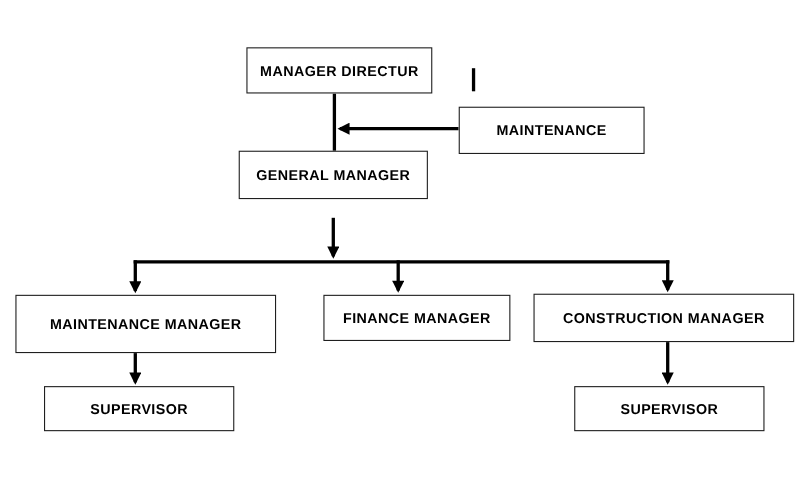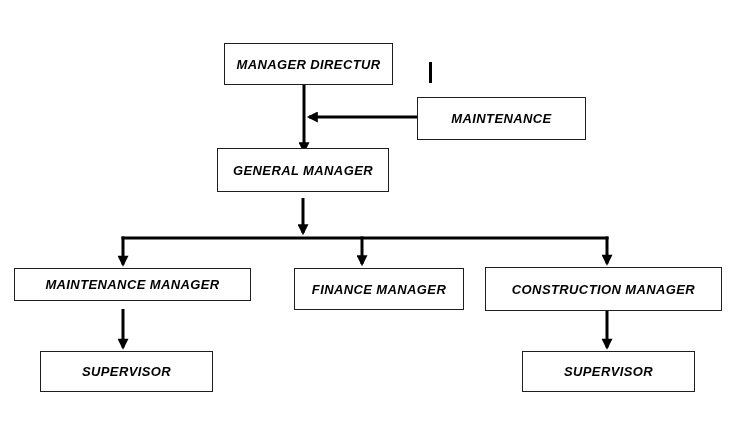--- a/index.html
+++ b/index.html
@@ -25,34 +25,33 @@
   }
   .node{
     position:absolute;
     box-sizing:border-box;
     background:var(--box-fill);
     border:1px solid var(--box-border);
     display:flex;
     align-items:center;
     justify-content:center;
     text-align:center;
-    font-style:italic;
   }
   .node span{
     font-size:13px;
     font-weight:700;
     letter-spacing:0.03em;
     color:var(--text);
     white-space:nowrap;
   }
   
   .n-md {left:224px; top:43px;  width:169px; height:42px;}
   .n-sek{left:417px; top:97px;  width:169px; height:43px;}
-  .n-gm {left:217px; top:148px; width:172px; height:44px;}
-  .n-mm {left:14px;  top:268px; width:237px; height:33px;}
+  .n-gm {left:217px; top:137px; width:172px; height:44px;}
+  .n-mm {left:14px;  top:268px; width:237px; height:53px;}
   .n-fm {left:282px; top:268px; width:170px; height:42px;margin-left:12px;}
   .n-cm {left:485px; top:267px; width:237px; height:44px;}
   .n-supl{left:40px; top:351px; width:173px; height:41px;}
   .n-supr{left:522px;top:351px; width:173px; height:41px;}
 </style>
 </head>
 <body>
 
 <div class="canvas">
 

